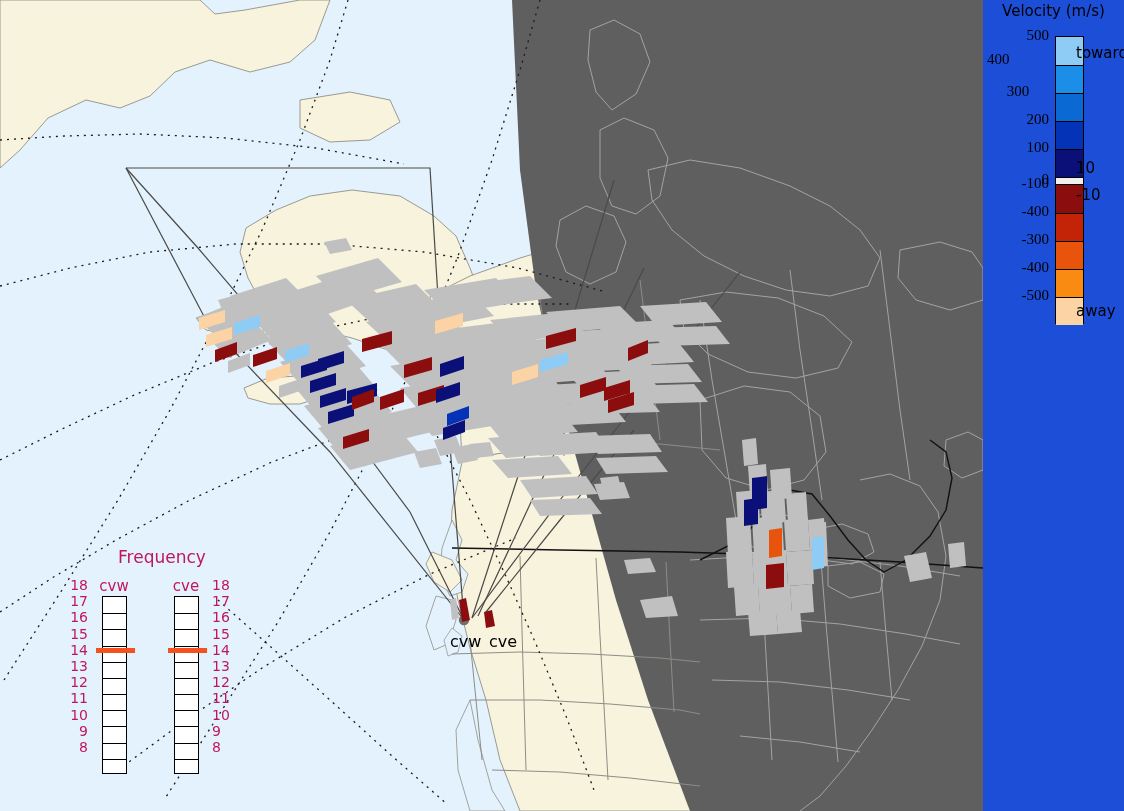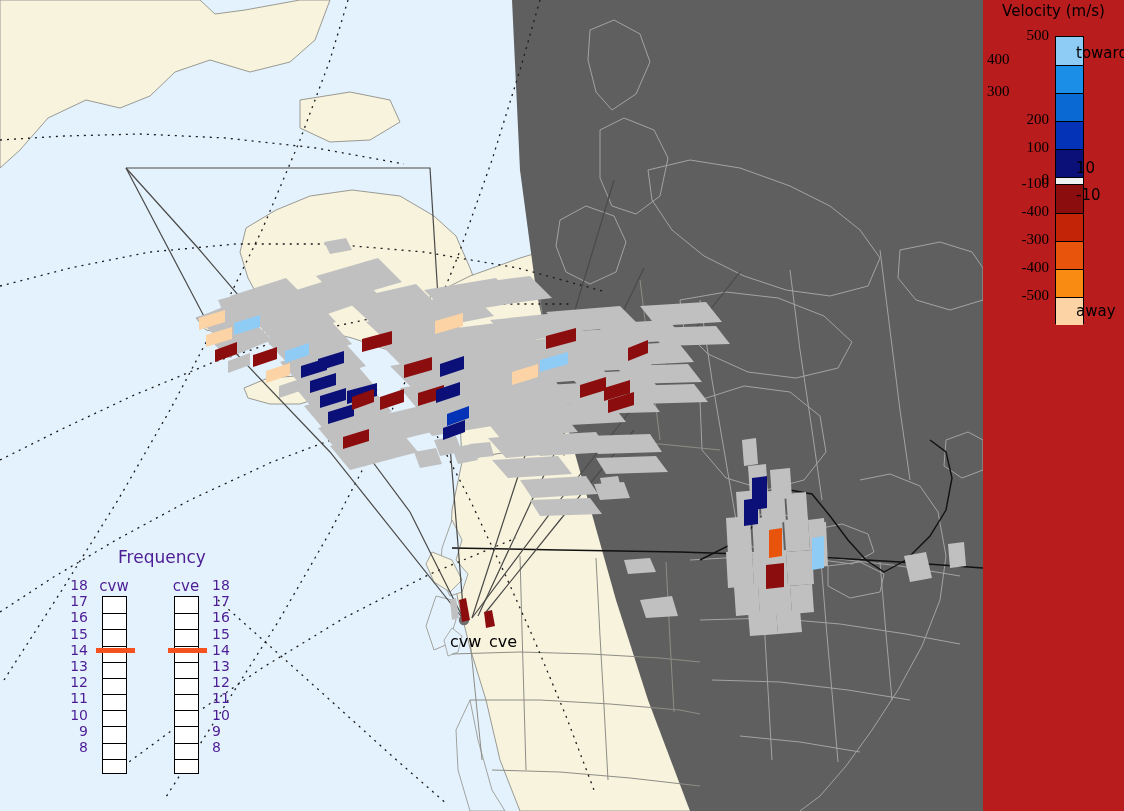--- a/index.html
+++ b/index.html
@@ -1,31 +1,31 @@
 <!DOCTYPE html>
 <html><head>
 <meta charset="utf-8">
 <style>
   html,body{margin:0;padding:0;background:#fff;}
   body{font-family:"DejaVu Sans","Liberation Sans",sans-serif;}
   #root{position:relative;width:1124px;height:811px;overflow:hidden;background:#e8f4fd;}
 
   
   #map-area{position:absolute;left:0;top:0;width:983px;height:811px;overflow:hidden;background:#e4f2fd;}
-  #colorbar-panel{position:absolute;left:983px;top:0;width:141px;height:811px;background:#b91c1c;}
+  #colorbar-panel{position:absolute;left:983px;top:0;width:141px;height:811px;background:#1d4ed8;}
 
   svg.layer{position:absolute;left:0;top:0;}
 
   
   #title-block{position:absolute;left:8px;top:2px;z-index:40;color:#000;
     font-size:17px;line-height:17px;letter-spacing:0px;white-space:pre;}
   #title-block div{margin:0;padding:0;}
 
   
-  #freq-panel{position:absolute;left:92px;top:547px;z-index:40;color:#4c1d95;}
+  #freq-panel{position:absolute;left:92px;top:547px;z-index:40;color:#be185d;}
   #freq-title{font-size:17px;text-align:center;width:120px;margin-left:10px;}
   .gauge-wrap{position:absolute;top:30px;}
   .gauge-name{font-size:15px;text-align:center;width:44px;margin-bottom:1px;}
   .gauge-box{position:relative;width:25px;height:178px;border:1.4px solid #000;
      background:#fff;margin:0 auto;box-sizing:border-box;}
   .gauge-tickline{position:absolute;left:0;width:100%;height:0;border-top:1.2px solid #000;}
   .gauge-marker{position:absolute;left:-7px;width:39px;height:5px;background:#f4511e;}
   .gauge-labels{position:absolute;top:0;font-size:14px;line-height:1;}
   .gauge-labels span{position:absolute;display:block;}
   .lab-left{right:0;text-align:right;}
@@ -409,21 +409,21 @@
       <div class="band" style="background: rgb(240, 240, 240); height: 7px;"></div>
       <div class="band" style="background: rgb(139, 13, 13); height: 28.1px;"></div>
       <div class="band" style="background: rgb(195, 36, 8); height: 28.1px;"></div>
       <div class="band" style="background: rgb(232, 84, 11); height: 28.1px;"></div>
       <div class="band" style="background: rgb(249, 139, 19); height: 28.1px;"></div>
       <div class="band" style="background: rgb(251, 211, 164); height: 28.1px;"></div>
     </div>
   <div id="cb-left-labels" style="position:absolute;left:983px;top:0;width:141px;height:811px;z-index:15;font-family:Liberation Serif, serif;">
       <span style="top: 27px; right: 75px; width: 62px; text-align: right;">500</span>
       <span style="top: 51px; right: 75px; width: 62px; text-align: left;">400</span>
-      <span style="top: 83.2px; right: 75px; width: 62px; text-align: left;">300</span>
+      <span style="top: 83.2px; right: 75px; width: 62px; text-align: center;">300</span>
       <span style="top: 111.3px; right: 75px; width: 62px; text-align: right;">200</span>
       <span style="top: 139.4px; right: 75px; width: 62px; text-align: right;">100</span>
       <span style="top: 171px; right: 75px; width: 62px; text-align: right;">0</span>
       <span style="top: 174.5px; right: 75px; width: 62px; text-align: right;">-100</span>
       <span style="top: 202.6px; right: 75px; width: 62px; text-align: right;">-400</span>
       <span style="top: 230.7px; right: 75px; width: 62px; text-align: right;">-300</span>
       <span style="top: 258.8px; right: 75px; width: 62px; text-align: right;">-400</span>
       <span style="top: 286.9px; right: 75px; width: 62px; text-align: right;">-500</span>
     </div>
   <div id="cb-right-labels" style="position:absolute;left:983px;top:0;width:141px;height:811px;z-index:15;overflow:hidden;">

